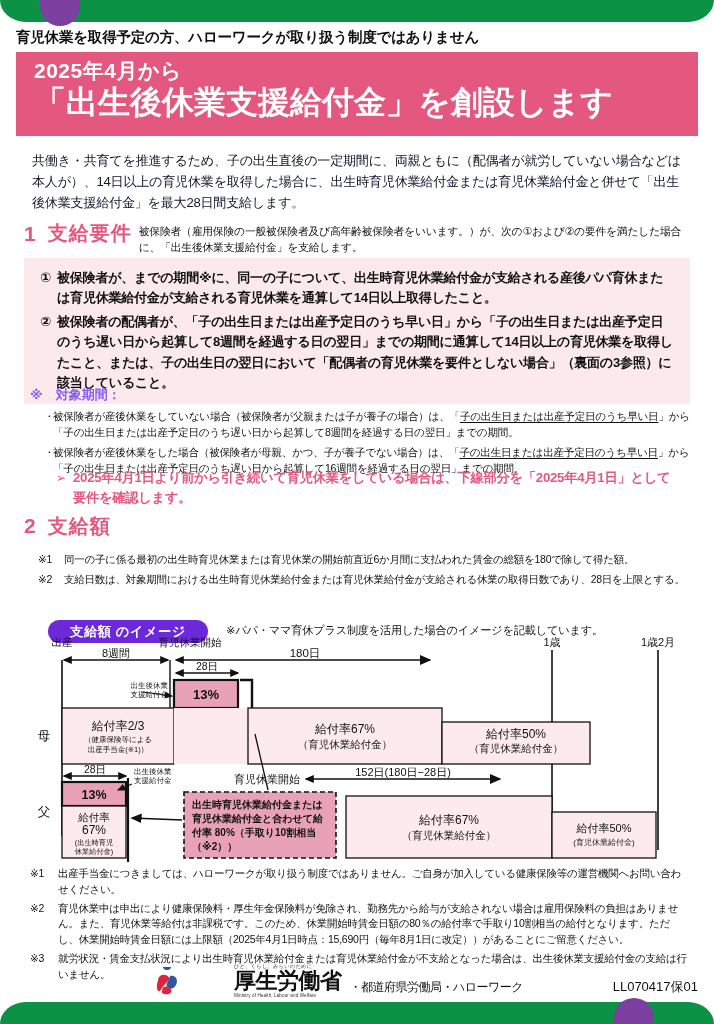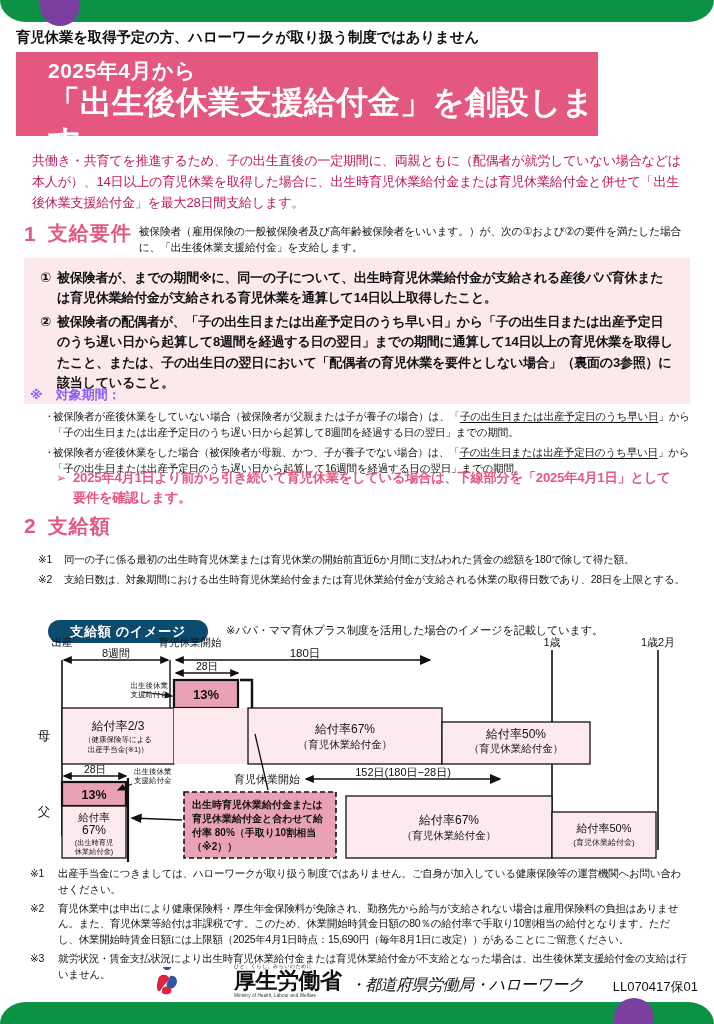--- a/index.html
+++ b/index.html
@@ -54,25 +54,25 @@
     right: 16px;
     font-size: 14.5px;
     font-weight: bold;
     letter-spacing: -0.2px;
     color: #111;
   }
   .title-banner {
     position: absolute;
     top: 52px;
     left: 16px;
-    width: 582px;
+    width: 682px;
     height: 84px;
     background: #e4587f;
     box-sizing: border-box;
-    padding: 6px 0 0 32px;
+    padding: 6px 0 0 18px;
     color: #ffffff;
   }
   .title-line1 {
     font-size: 21px;
     font-weight: bold;
     letter-spacing: 0.5px;
     line-height: 1.25;
   }
   .title-line2 {
     font-size: 32px;
@@ -84,21 +84,21 @@
 
   
   .intro {
     position: absolute;
     top: 150px;
     left: 32px;
     width: 654px;
     font-size: 13.1px;
     line-height: 1.62;
     letter-spacing: -0.25px;
-    color: #be185d;
+    color: #0f172a;
   }
 
   
   .sec1-head {
     position: absolute;
     top: 222px;
     left: 24px;
     width: 664px;
     display: flex;
     align-items: flex-start;
@@ -230,21 +230,21 @@
   .note-lab { flex: 0 0 auto; width: 26px; }
   .note-txt { flex: 1 1 auto; }
 
   
   .pill {
     position: absolute;
     top: 620px;
     left: 48px;
     width: 160px;
     height: 23px;
-    background: #0c4a6e;
+    background: #6d28d9;
     border-radius: 12px;
     color: #fff;
     font-size: 13.2px;
     font-weight: bold;
     letter-spacing: 0.6px;
     display: flex;
     align-items: center;
     justify-content: center;
   }
   .pill-note {
@@ -293,26 +293,25 @@
     bottom: 4px;
     display: flex;
     align-items: flex-end;
   }
   .logo-mark { width: 30px; height: 30px; margin-right: 4px; margin-bottom: 1px; }
   .logo-texts { display: flex; flex-direction: column; margin-left: 48px; }
   .logo-furi { font-size: 5.2px; letter-spacing: 0.3px; color: #333; margin-bottom: 0px; }
   .logo-main { font-size: 22px; font-weight: bold; letter-spacing: -0.5px; color: #111; line-height: 1; }
   .logo-en { font-size: 4.6px; letter-spacing: 0.1px; color: #333; margin-top: 1px; }
   .logo-tail {
-    font-size: 16px;
+    font-size: 12px;
     letter-spacing: -0.5px;
     color: #111;
     margin-left: 8px;
     padding-bottom: 2px;
-    font-style: italic;
   }
   .doc-code {
     position: absolute;
     right: 16px;
     bottom: 6px;
     font-size: 13px;
     letter-spacing: 0px;
     color: #111;
   }
 </style>

